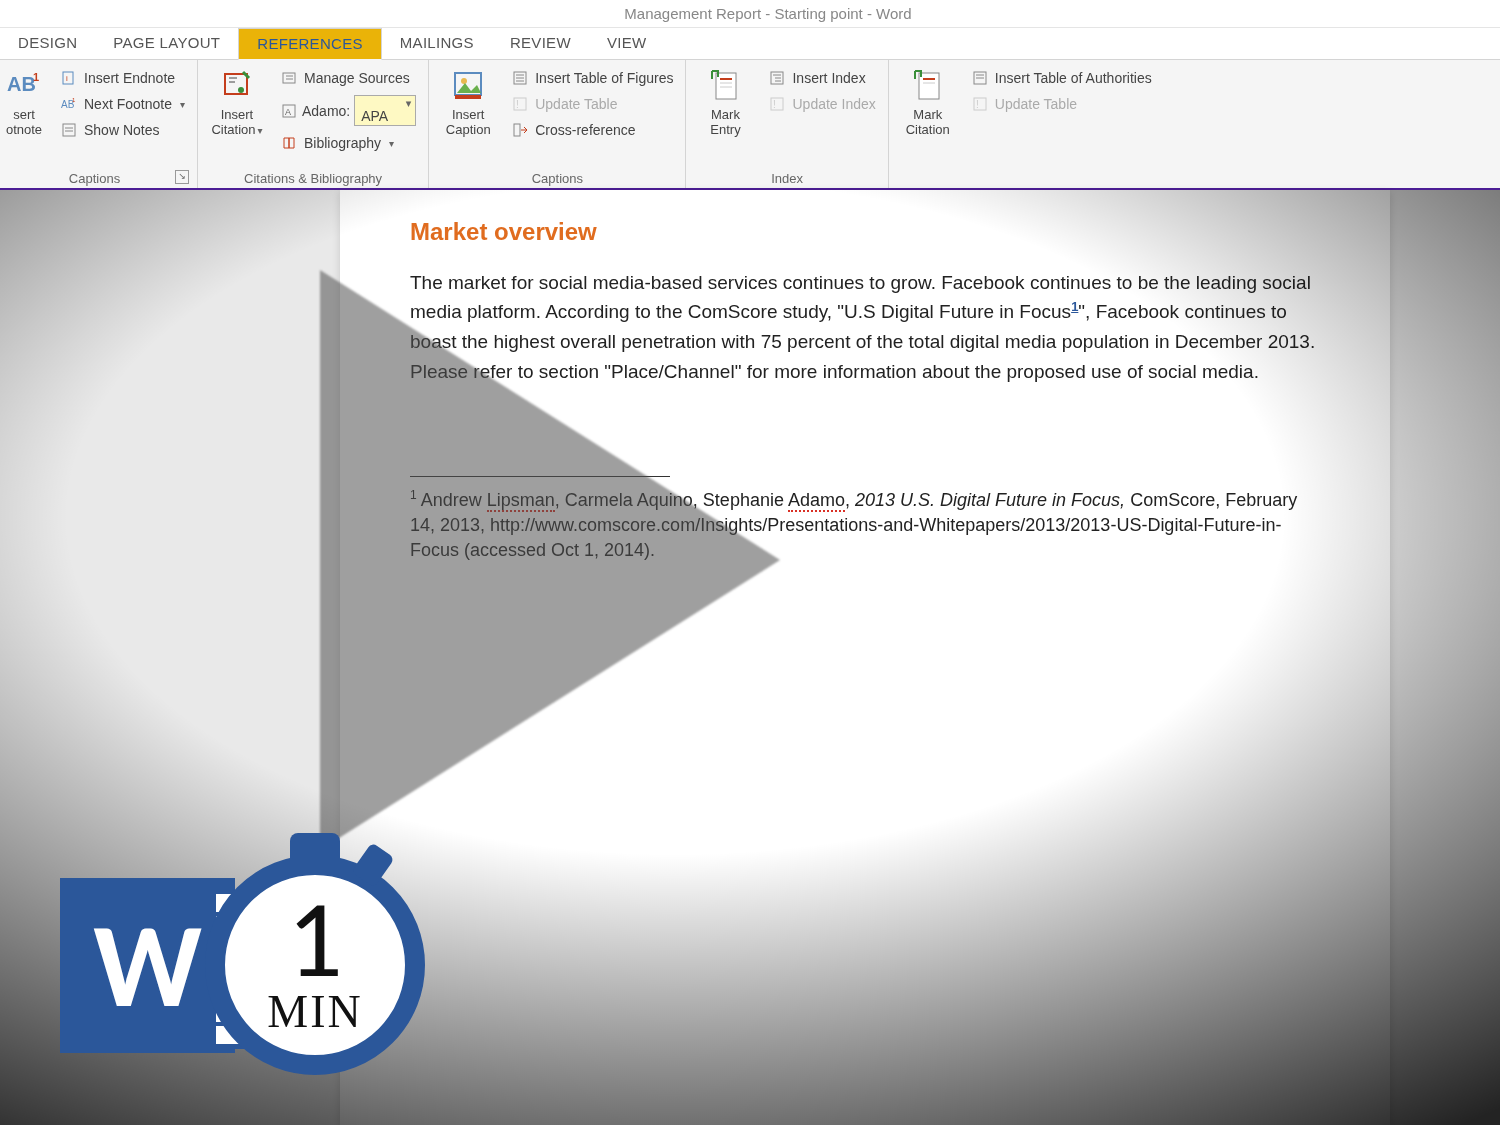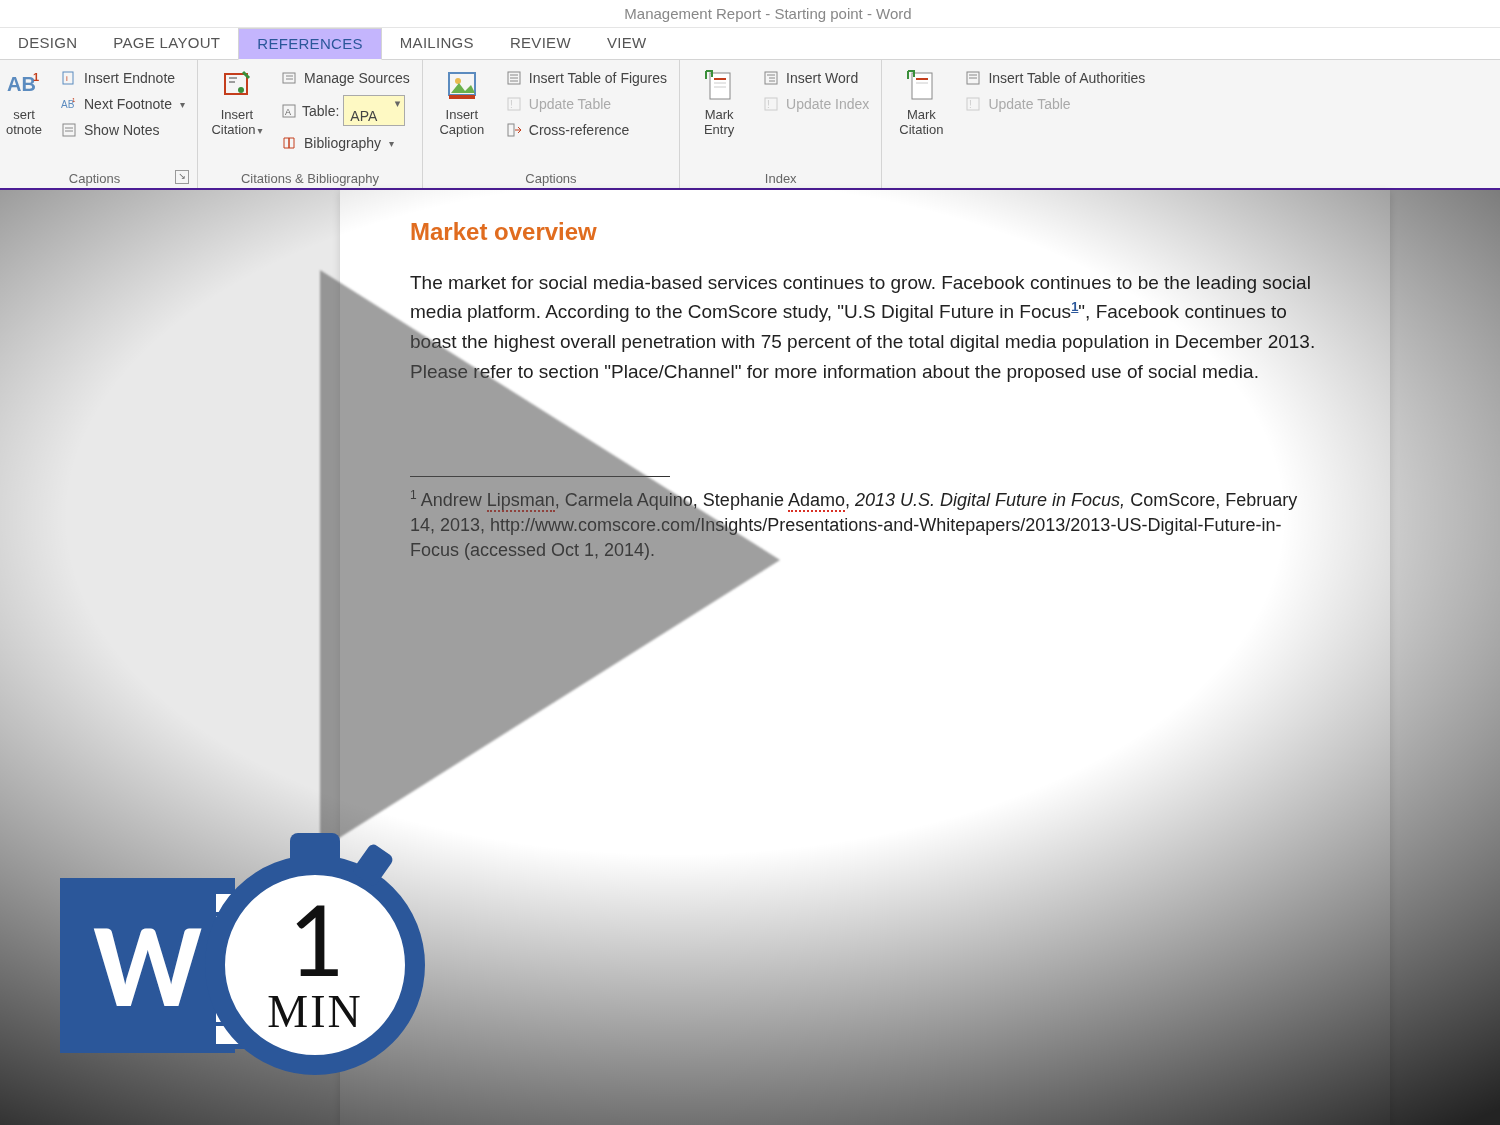--- a/index.html
+++ b/index.html
@@ -33,21 +33,21 @@
       color: #555;
       font-size: 15px;
       cursor: pointer;
       text-transform: uppercase;
       letter-spacing: 0.3px;
     }
     .tab.active {
       color: #2b579a;
       border: 1px solid #d4d4d4;
       border-bottom: 1px solid #f5f5f5;
-      background: #c4b5fd;
+      background: #eab308;
       margin-bottom: -1px;
     }
     .ribbon {
       display: flex;
       background: #f5f5f5;
       height: 130px;
       border-bottom: 2px solid #4c1d95;
     }
     .ribbon-group {
       border-right: 1px solid #d4d4d4;
@@ -369,21 +369,21 @@
             </span>
           <span>Manage Sources</span>
         </div>
         <div class="small-btn style-row">
           <span class="small-icon">
               <svg width="16" height="16">
                 <rect x="2" y="2" width="12" height="12" fill="none" stroke="#888"></rect>
                 <text x="4" y="12" font-size="9" fill="#666">A</text>
               </svg>
             </span>
-          <span>Table:</span>
+          <span>Adamo:</span>
           <span class="style-select">APA</span>
         </div>
         <div class="small-btn">
           <span class="small-icon">
               <svg width="16" height="16">
                 <path d="M3 3 h5 v10 h-5 z M8 3 h5 v10 h-5 z" fill="none" stroke="#c43e1c"></path>
               </svg>
             </span>
           <span>Bibliography</span>
           <span class="dd">▾</span>
@@ -461,21 +461,21 @@
       <div class="small-btns">
         <div class="small-btn">
           <span class="small-icon">
               <svg width="16" height="16">
                 <rect x="2" y="2" width="12" height="12" fill="none" stroke="#888"></rect>
                 <line x1="4" y1="5" x2="12" y2="5" stroke="#888"></line>
                 <line x1="6" y1="8" x2="12" y2="8" stroke="#888"></line>
                 <line x1="6" y1="11" x2="12" y2="11" stroke="#888"></line>
               </svg>
             </span>
-          <span>Insert Word</span>
+          <span>Insert Index</span>
         </div>
         <div class="small-btn disabled">
           <span class="small-icon">
               <svg width="16" height="16">
                 <rect x="2" y="2" width="12" height="12" fill="none" stroke="#ccc"></rect>
                 <text x="4" y="12" font-size="10" fill="#ccc">!</text>
               </svg>
             </span>
           <span>Update Index</span>
         </div>

